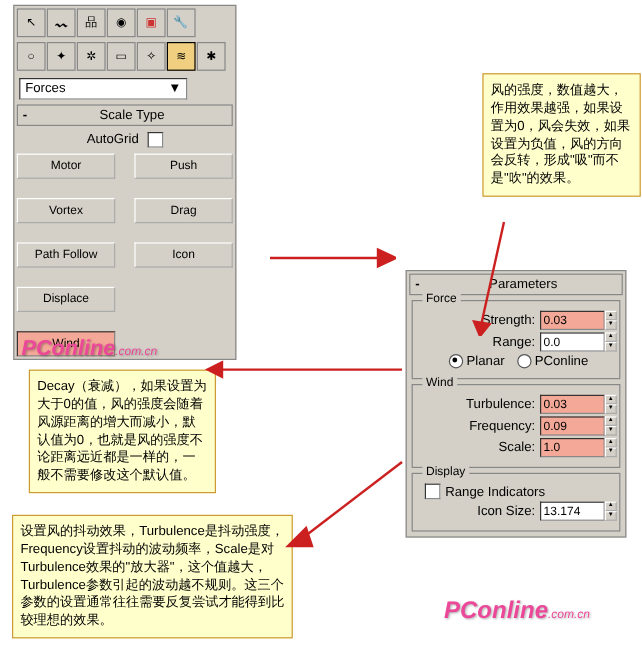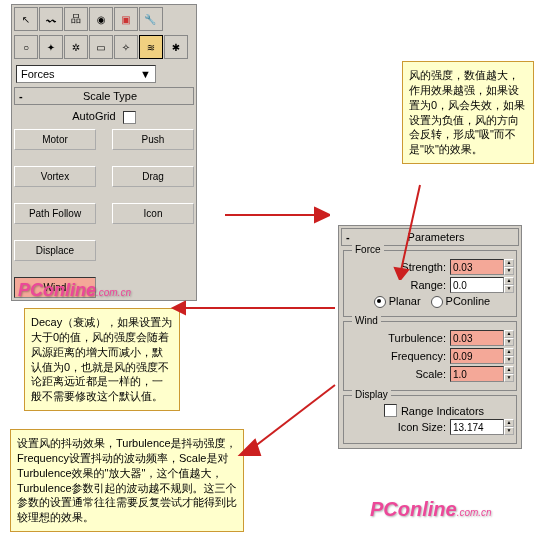--- a/index.html
+++ b/index.html
@@ -139,21 +139,21 @@
         <div class="spinbtns">
             <span>▲</span>
             <span>▼</span>
           </div>
       </div>
     </div>
   </div>
 
   <div class="fieldset">
     <span class="fs-legend">Display</span>
-    <div class="row" style="justify-content:center">
+    <div class="row" style="justify-content:flex-start">
       <span class="cbx"></span>
       <span>Range Indicators</span>
     </div>
     <div class="row">
       <label>Icon Size:</label>
       <div class="spin">
         <input value="13.174" style="">
         <div class="spinbtns">
             <span>▲</span>
             <span>▼</span>

